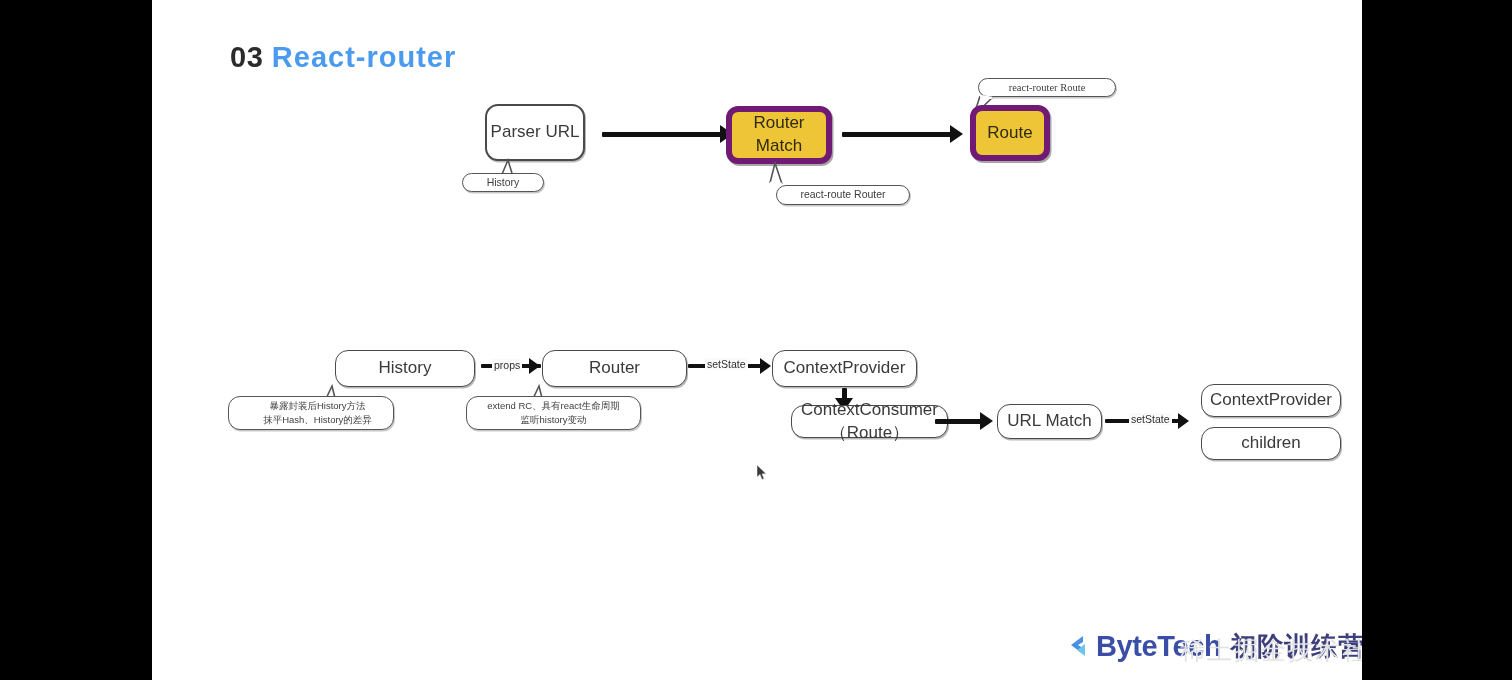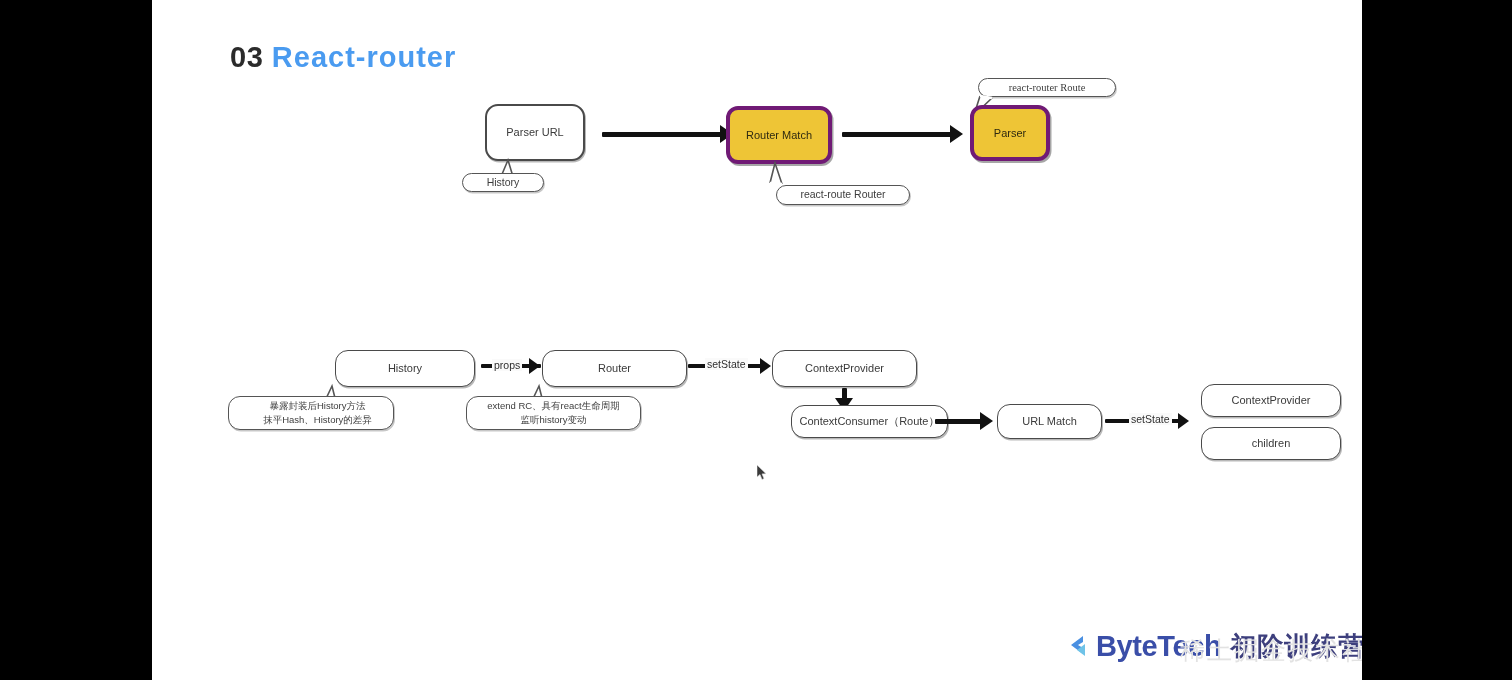--- a/index.html
+++ b/index.html
@@ -64,27 +64,27 @@
     position: absolute;
     box-sizing: border-box;
     border: 2px solid #4a4a4a;
     border-radius: 13px;
     background: #ffffff;
     color: #3a3a3a;
     display: flex;
     align-items: center;
     justify-content: center;
     text-align: center;
-    font-size: 11px;
+    font-size: 17px;
     line-height: 1.35;
     box-shadow: 1px 1.5px 0 rgba(0,0,0,0.28);
   }
   .node.yellow {
     background: #eec536;
-    border: 4px solid #701a75;
+    border: 6px solid #701a75;
     color: #2f2a10;
     border-radius: 12px;
     box-shadow: 1.5px 2px 0 rgba(0,0,0,0.35);
   }
   .node.thin { border-width: 1.6px; }
 
   
   .callout {
     position: absolute;
     box-sizing: border-box;
@@ -224,21 +224,21 @@
 
     <div class="callout" style="left:826px; top:78px; width:138px; height:19px;font-family:Liberation Serif, serif;">
       <span>react-router Route</span>
     </div>
     <svg style="position:absolute; left:820px; top:92px; width:45px; height:24px; overflow:visible;">
       <path d="M8 4 L2 23 L20 6" fill="#ffffff" stroke="#555" stroke-width="1.6"></path>
       <path d="M8 4 L20 6" stroke="#ffffff" stroke-width="2.5" fill="none"></path>
     </svg>
 
     <div class="node yellow" style="left:818px; top:105px; width:80px; height:56px;">
-      <span>Parser</span>
+      <span>Route</span>
     </div>
 
     <div class="node thin" style="left:183px; top:350px; width:140px; height:37px;">
       <span>History</span>
     </div>
 
     <svg style="position:absolute; left:155px; top:386px; width:70px; height:22px; overflow:visible;">
       <path d="M30 20 L25 0 L16 19" fill="#ffffff" stroke="#555" stroke-width="1.6"></path>
       <path d="M16 19 L30 20" stroke="#ffffff" stroke-width="2.5" fill="none"></path>
     </svg>

